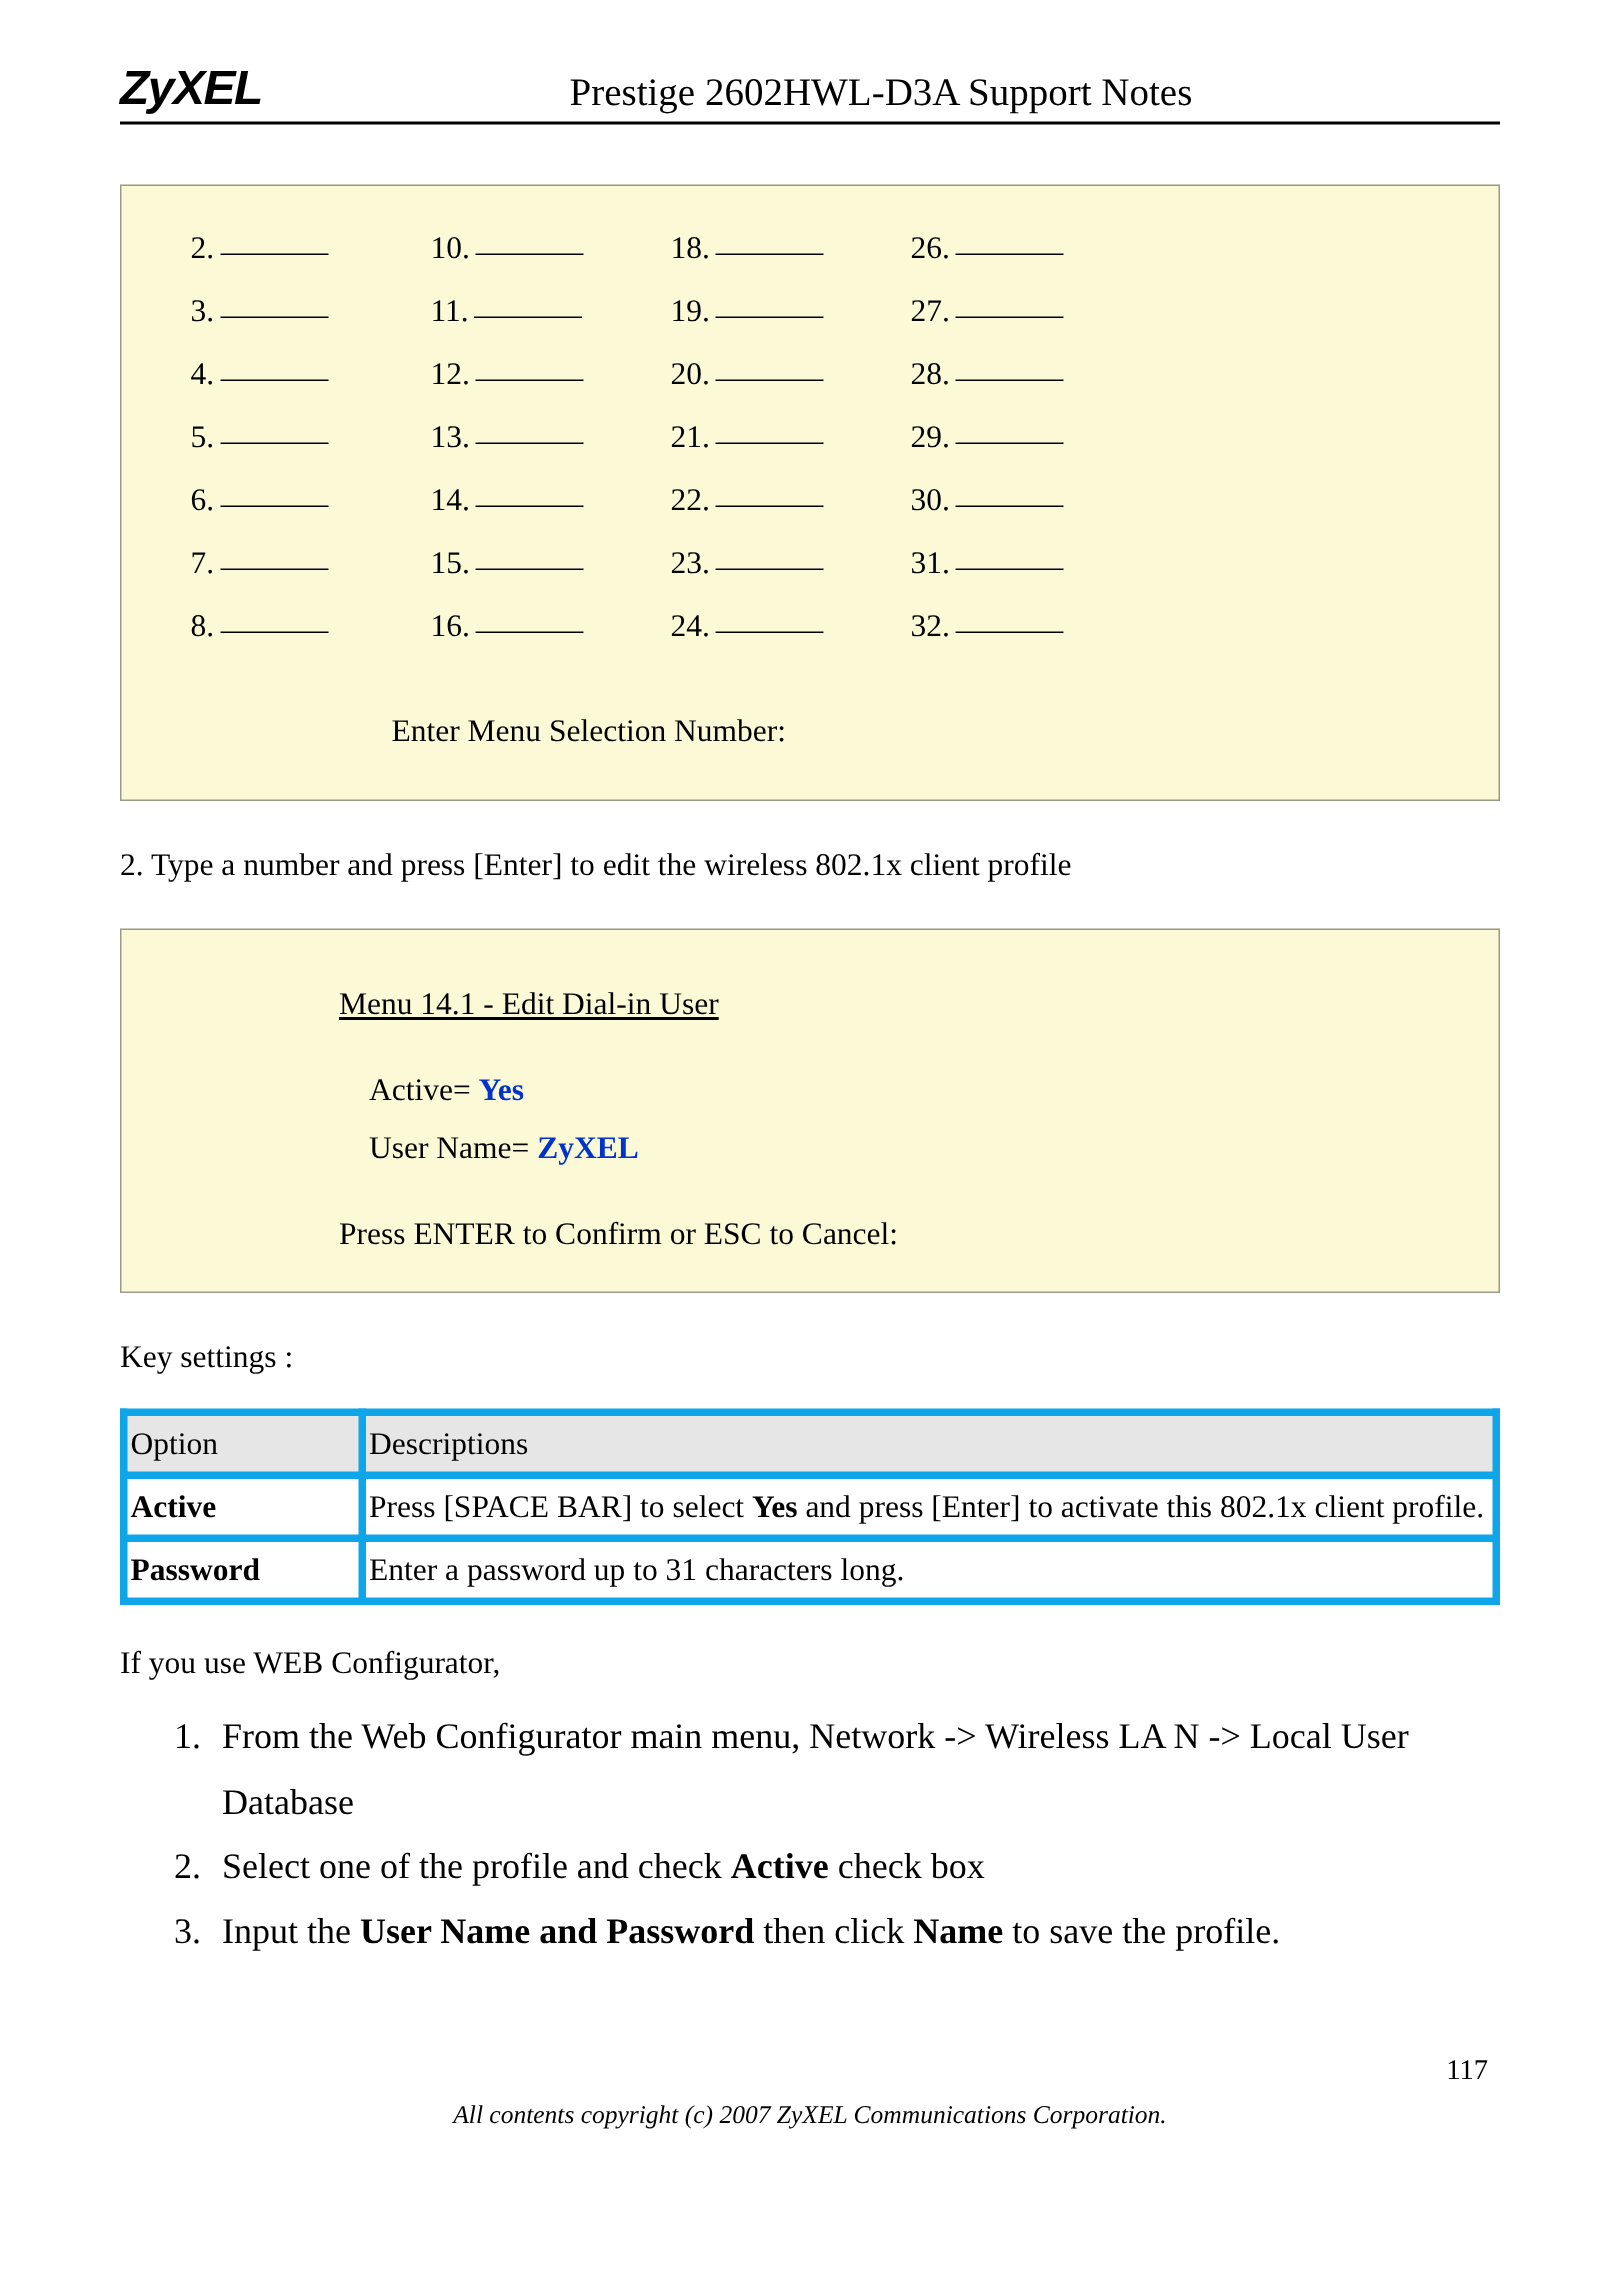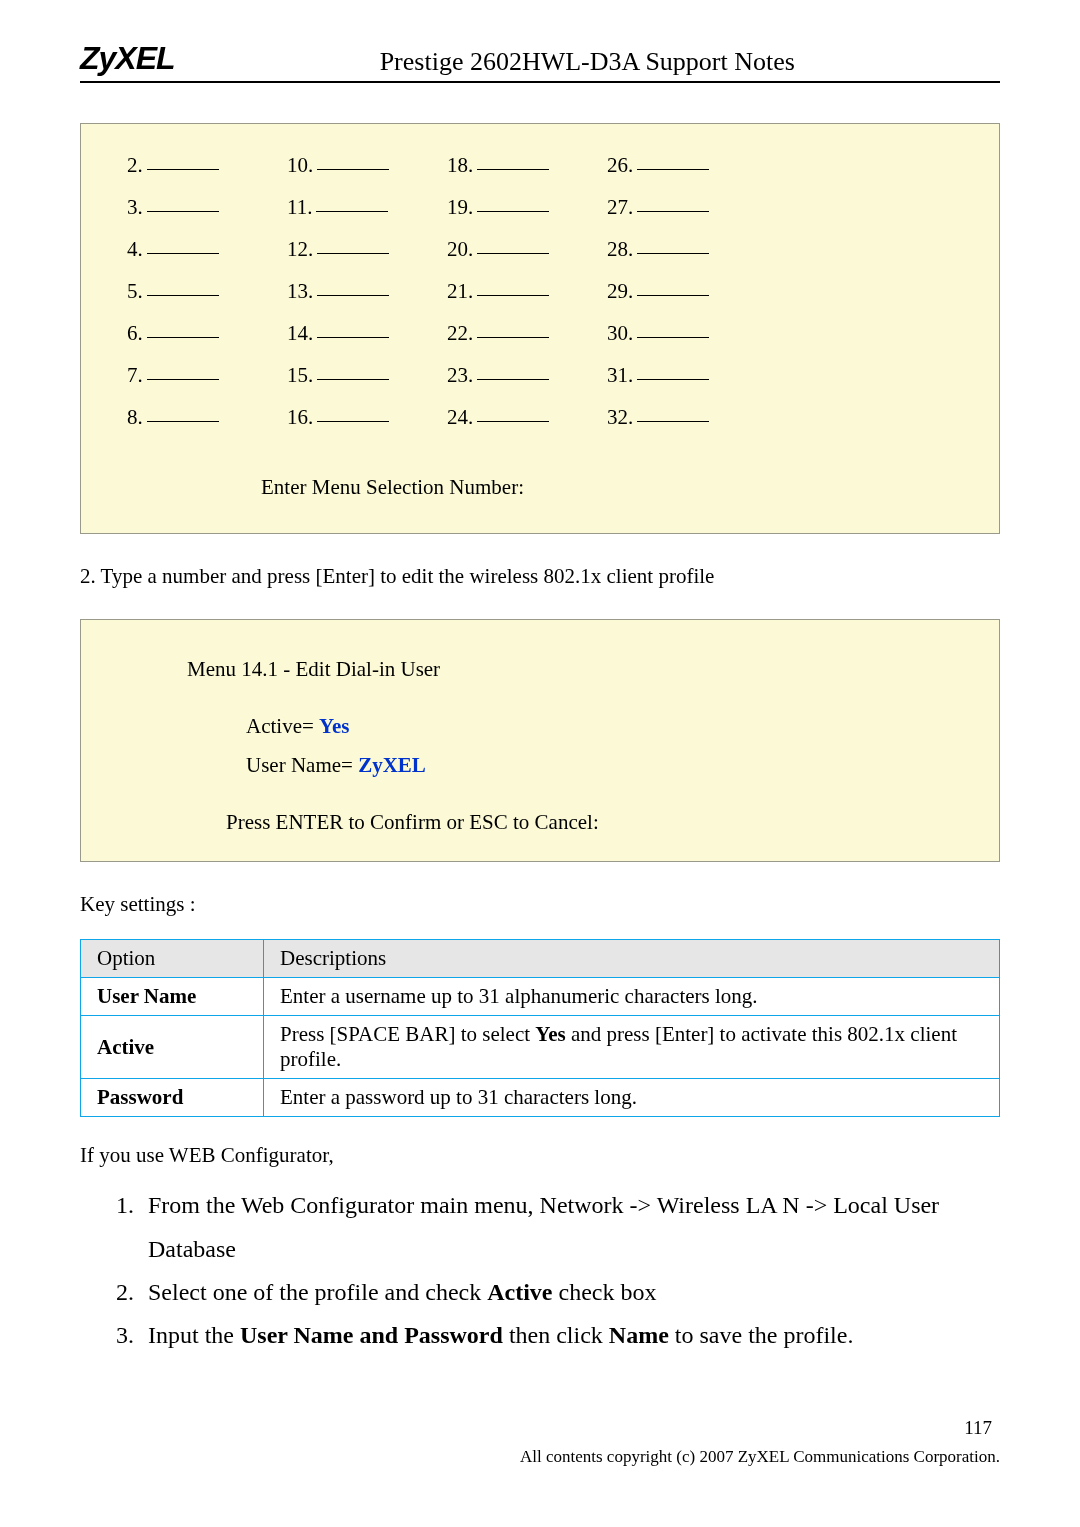--- a/index.html
+++ b/index.html
@@ -75,22 +75,23 @@
   }
   .edit-box {
     background: #fcfad6;
     border: 1px solid #9a9a8a;
     padding: 30px 30px 20px 30px;
     font-size: 21px;
     line-height: 1.85;
     margin-bottom: 30px;
   }
   .edit-title {
-    margin-left: 76px;
+    margin-left: 115px;
     margin-bottom: 18px;
+    text-decoration: underline;
   }
   .edit-field {
     margin-left: 135px;
   }
   .edit-value {
     color: #0033cc;
     font-weight: bold;
   }
   .edit-confirm {
     margin-left: 115px;
@@ -99,22 +100,22 @@
   .key-settings-label {
     font-size: 21px;
     margin: 14px 0 22px 0;
   }
   table.opts {
     border-collapse: collapse;
     width: 100%;
     font-size: 21px;
   }
   table.opts th, table.opts td {
-    border: 1px solid #0ea5e9;
-    padding: 6px 16px;
+    border: 5px solid #0ea5e9;
+    padding: 6px 2px;
     text-align: left;
     vertical-align: middle;
   }
   table.opts th {
     background: #e6e6e6;
     font-weight: normal;
   }
   table.opts td.optname {
     font-weight: bold;
     width: 150px;
@@ -126,23 +127,24 @@
   ol.steps {
     font-size: 24px;
     line-height: 1.8;
     padding-left: 60px;
     margin-top: 0;
   }
   ol.steps li {
     padding-left: 8px;
   }
   .footer {
-    text-align: right;
+    text-align: center;
     font-size: 17px;
     margin-top: 90px;
+    font-style: italic;
   }
   .page-num {
     position: absolute;
     right: 48px;
     bottom: 68px;
     font-size: 19px;
   }
 </style>
 </head>
 <body>
@@ -205,24 +207,20 @@
 
   <table class="opts">
     <thead>
       <tr>
         <th>Option</th>
         <th>Descriptions</th>
       </tr>
     </thead>
     <tbody id="opts-body">
         <tr>
-          <td class="optname">User Name</td>
-          <td>Enter a username up to 31 alphanumeric characters long.</td>
-        </tr>
-        <tr>
           <td class="optname">Active</td>
           <td>Press [SPACE BAR] to select <b>Yes</b> and press [Enter] to activate this 802.1x client profile.</td>
         </tr>
         <tr>
           <td class="optname">Password</td>
           <td>Enter a password up to 31 characters long.</td>
         </tr>
       </tbody>
   </table>
 

